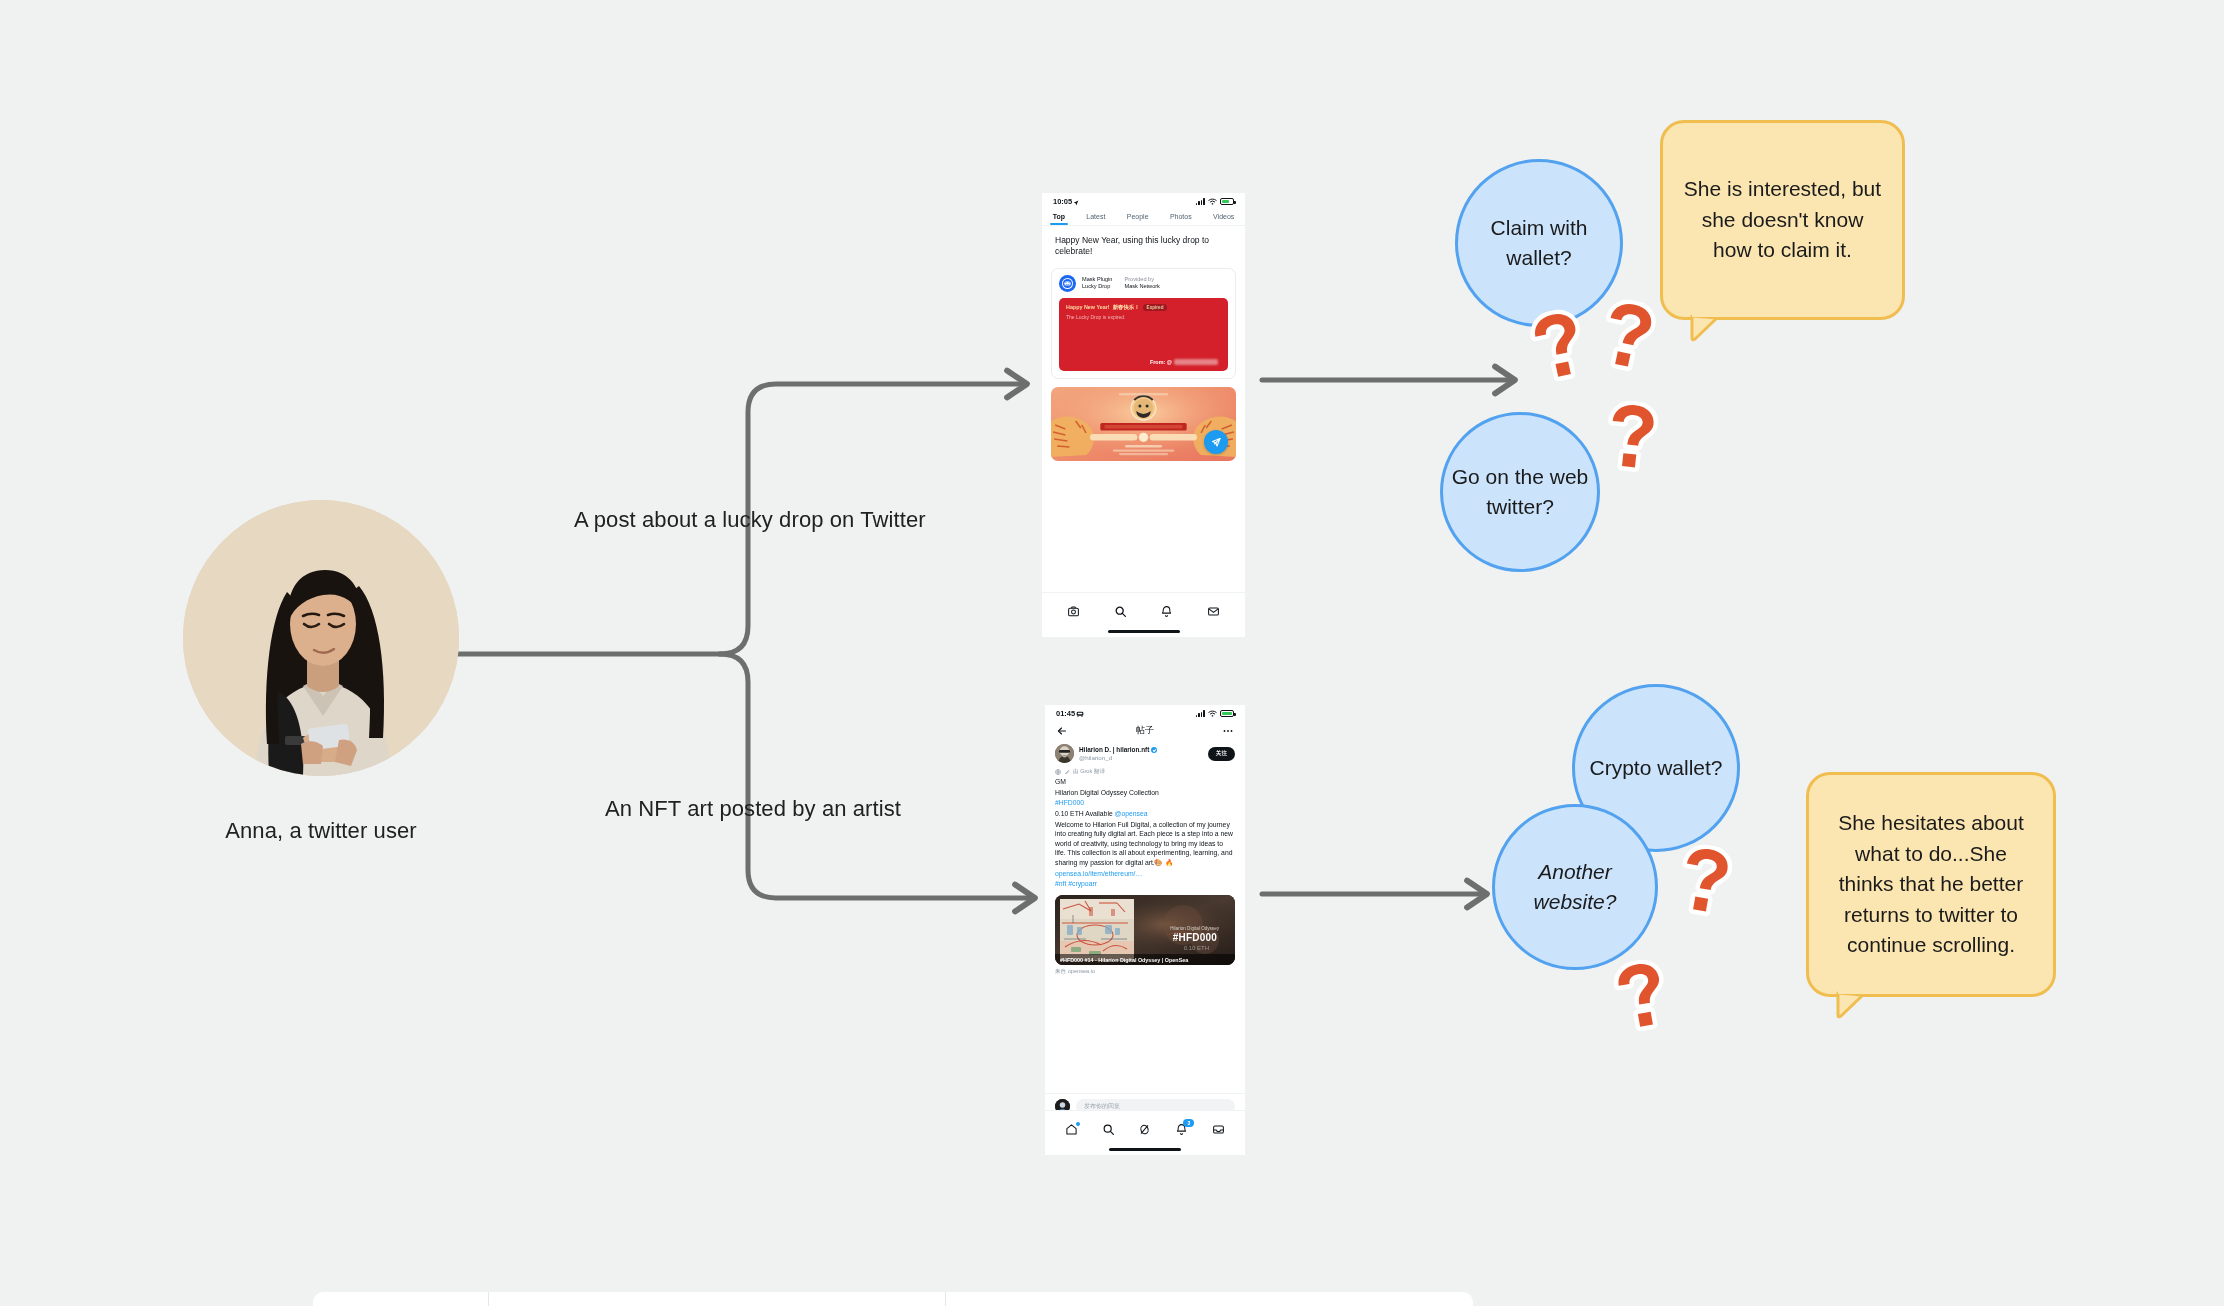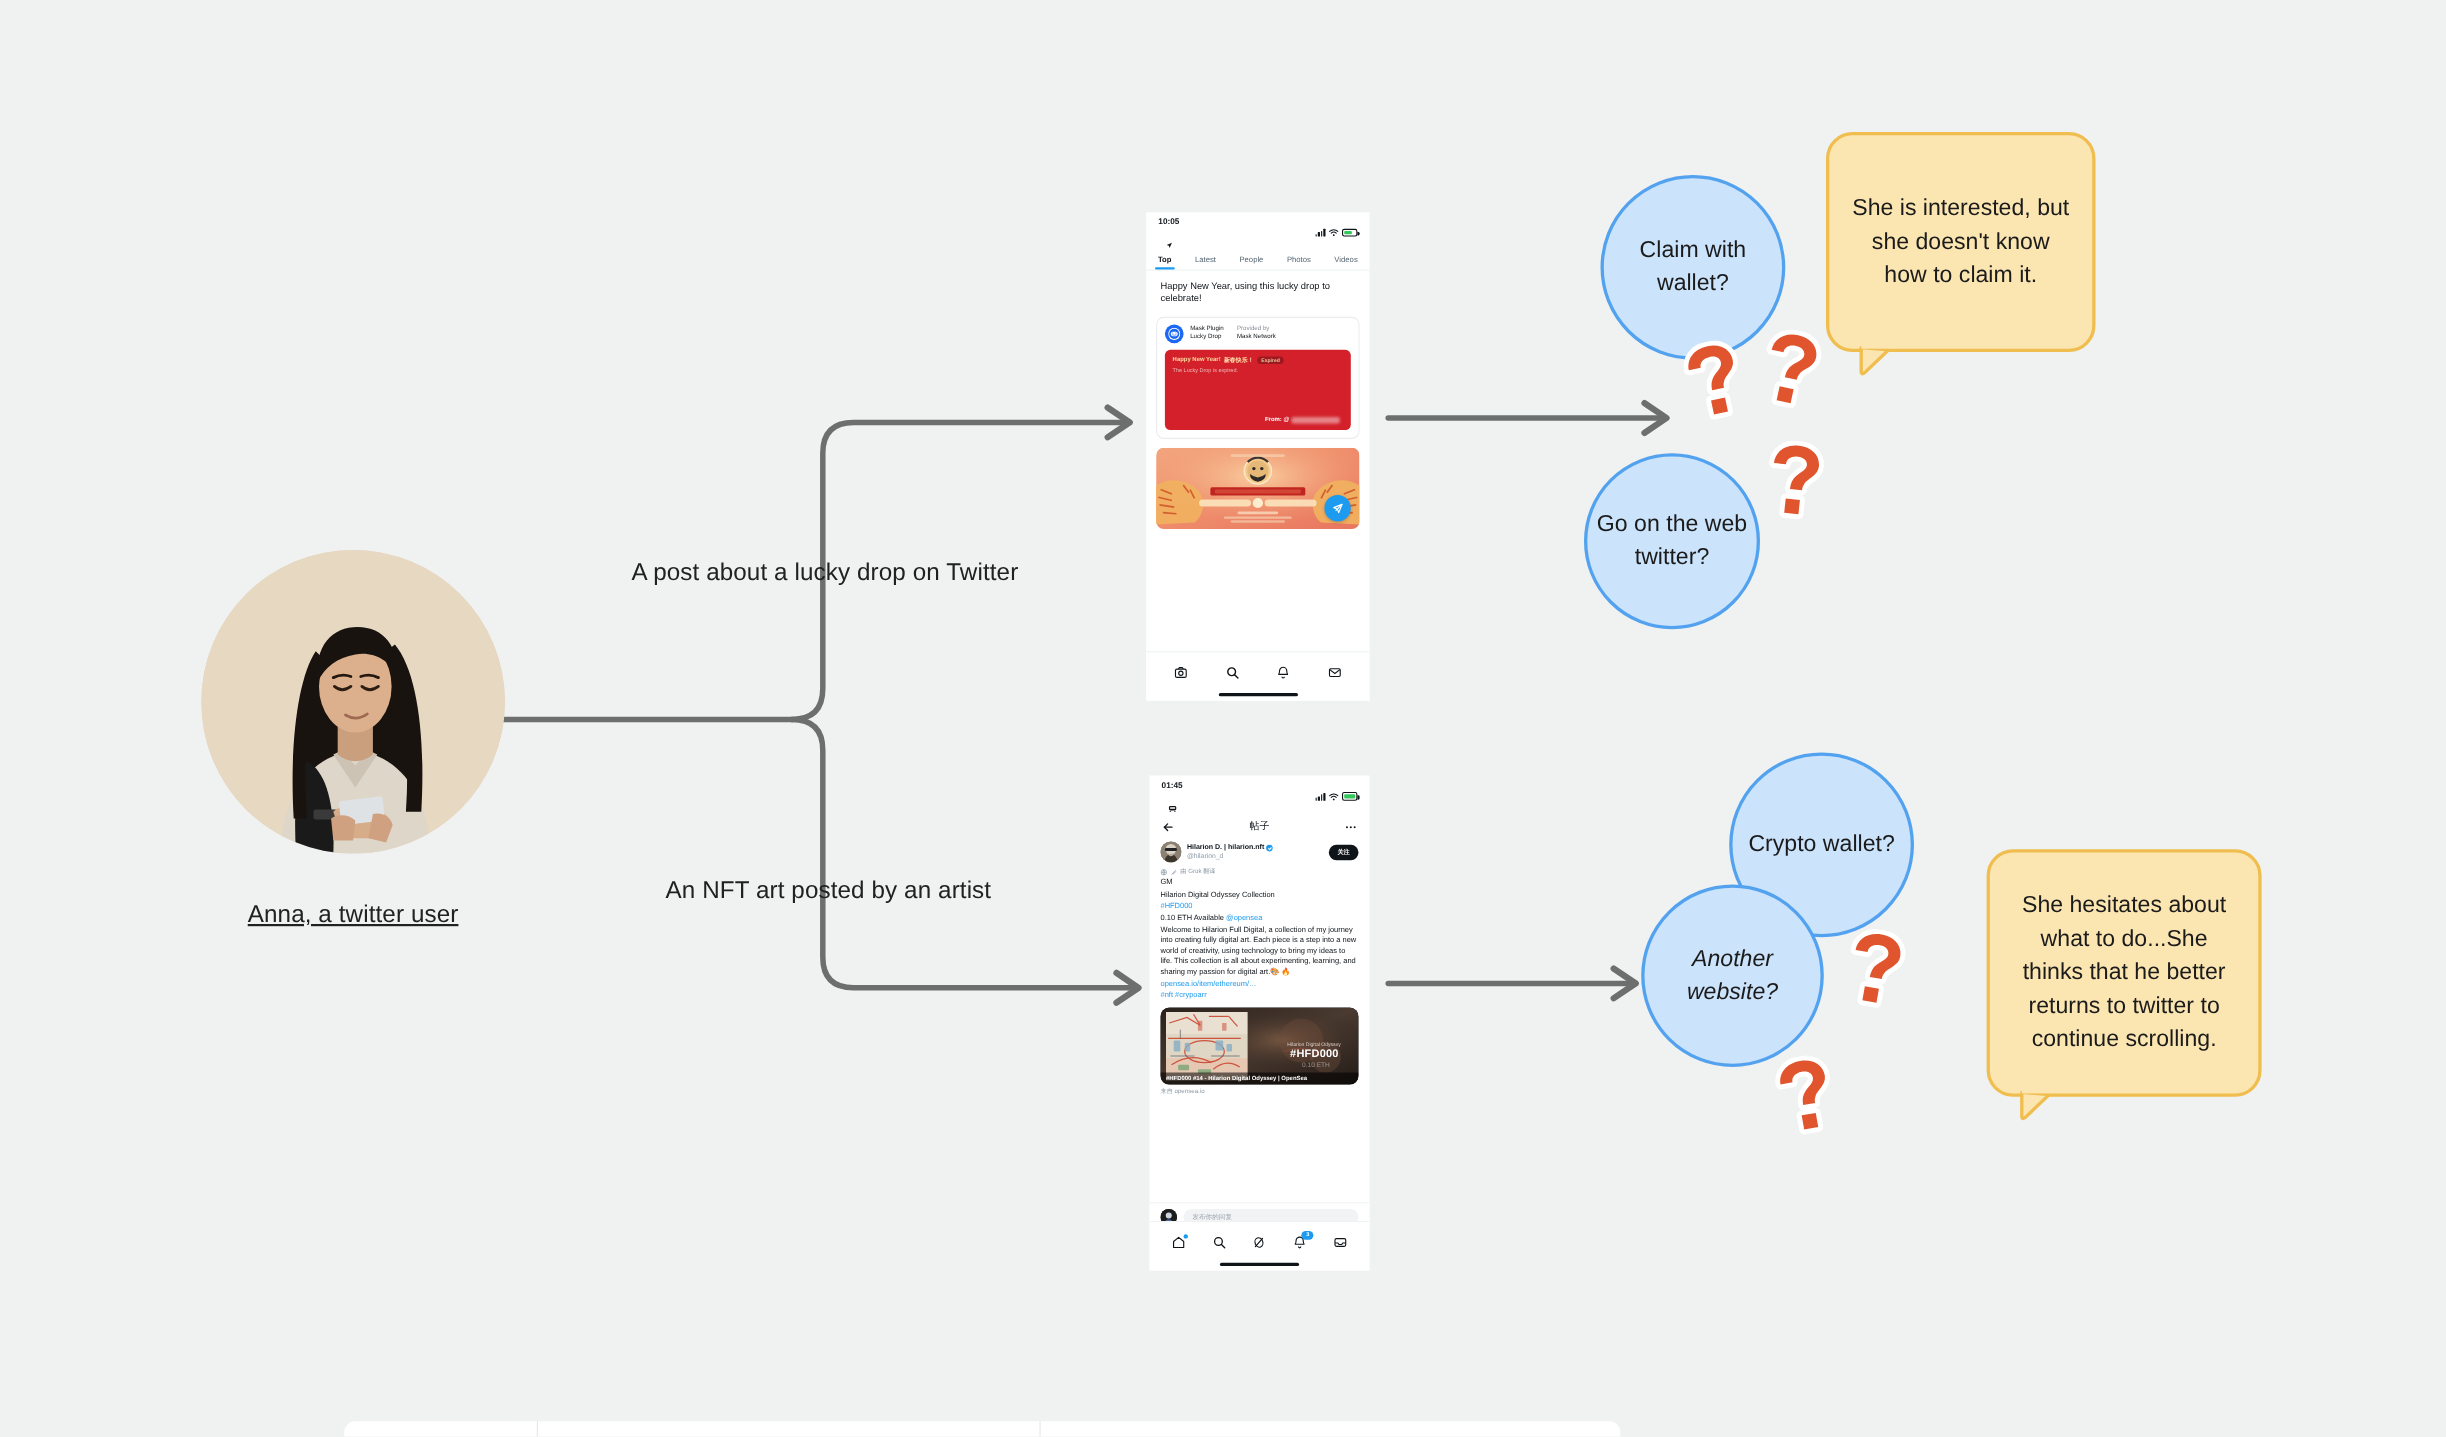--- a/index.html
+++ b/index.html
@@ -13,21 +13,21 @@
   .stage{position:absolute;left:0;top:0;width:2224px;height:1306px;}
 
   
   #persona-avatar{
     position:absolute;left:183px;top:500px;width:276px;height:276px;
     border-radius:50%;overflow:hidden;background:#e3d4bd;
   }
   #persona-avatar svg{display:block;width:100%;height:100%;}
   #persona-label{
     position:absolute;left:183px;top:818px;width:276px;
-    text-align:center;font-size:22px;color:#212121;letter-spacing:.1px;text-decoration:underline;
+    text-align:center;font-size:22px;color:#212121;letter-spacing:.1px;
   }
 
   
   .connector-svg{position:absolute;left:0;top:0;width:2224px;height:1306px;pointer-events:none;}
   .flow-path{fill:none;stroke:#6d6f6e;stroke-width:5;stroke-linecap:round;stroke-linejoin:round;}
 
   .edge-label{
     position:absolute;font-size:22px;color:#212121;white-space:nowrap;letter-spacing:.1px;
   }
   #edge-label-top{left:574px;top:507px;}
@@ -37,21 +37,21 @@
   .phone{
     position:absolute;background:#ffffff;overflow:hidden;
   }
   #phone-lucky{left:1042px;top:193px;width:203px;height:444px;}
   #phone-nft{left:1045px;top:705px;width:200px;height:450px;}
 
   .status-bar{
     display:flex;align-items:center;justify-content:space-between;
     padding:4px 11px 3px 11px;font-size:7.5px;font-weight:bold;color:#0f1419;
   }
-  .status-left{display:flex;align-items:center;gap:14px;flex-direction:column;}
+  .status-left{display:flex;align-items:flex-end;gap:1px;}
   .status-right{display:flex;align-items:center;gap:3px;}
   .sig-bars{display:inline-flex;align-items:flex-end;gap:1px;height:7px;}
   .sig-bars i{display:block;width:1.6px;background:#0f1419;border-radius:.5px;}
   .sig-bars i:nth-child(1){height:2.5px;}
   .sig-bars i:nth-child(2){height:4px;}
   .sig-bars i:nth-child(3){height:5.5px;}
   .sig-bars i:nth-child(4){height:7px;}
   .batt{
     width:14px;height:7.5px;border:1px solid #0f1419;border-radius:2px;position:relative;
     box-sizing:border-box;padding:1px;

